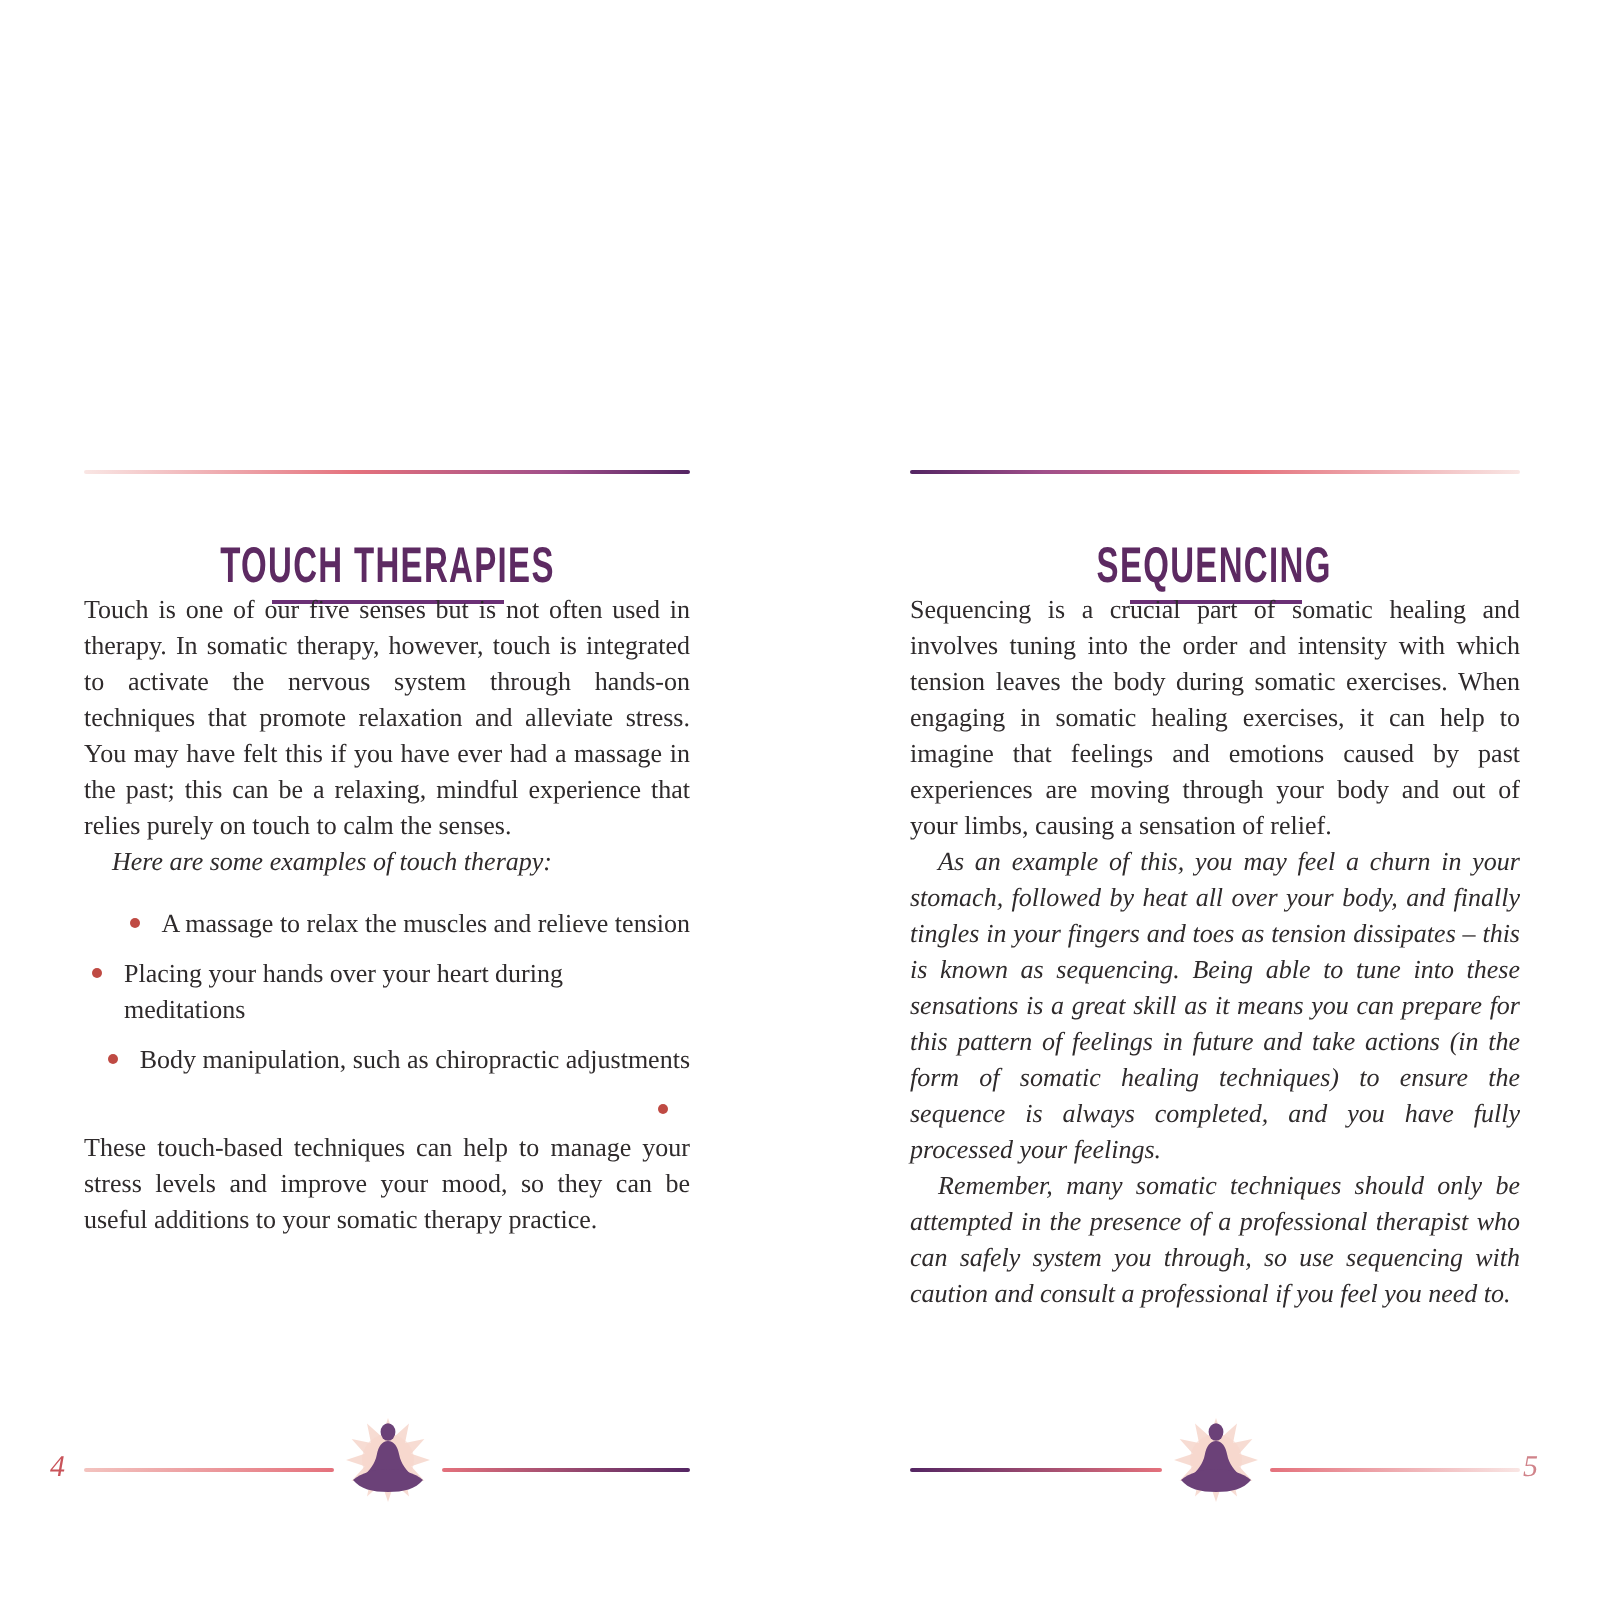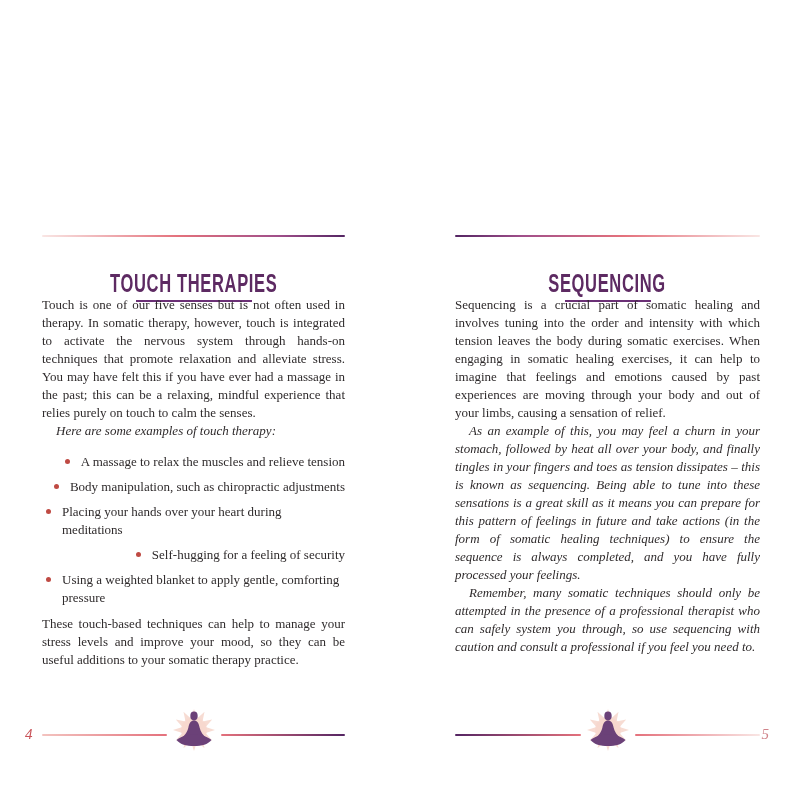--- a/index.html
+++ b/index.html
@@ -106,33 +106,28 @@
     <div class="body">
       <p>Touch is one of our five senses but is not often used in therapy. In somatic therapy, however, touch is integrated to activate the nervous system through hands-on techniques that promote relaxation and alleviate stress. You may have felt this if you have ever had a massage in the past; this can be a relaxing, mindful experience that relies purely on touch to calm the senses.</p>
       <p class="indented">Here are some examples of touch therapy:</p>
       <ul class="bullet-list">
         <li>
           <span class="bullet-dot"></span>
           <span>A massage to relax the muscles and relieve tension</span>
         </li>
         <li>
           <span class="bullet-dot"></span>
+          <span>Placing your hands over your heart during meditations</span>
+        </li>
+        <li>
+          <span class="bullet-dot"></span>
           <span>Body manipulation, such as chiropractic adjustments</span>
         </li>
         <li>
           <span class="bullet-dot"></span>
-          <span>Placing your hands over your heart during meditations</span>
-        </li>
-        <li>
-          <span class="bullet-dot"></span>
-          <span>Self-hugging for a feeling of security</span>
-        </li>
-        <li>
-          <span class="bullet-dot"></span>
-          <span>Using a weighted blanket to apply gentle, comforting pressure</span>
         </li>
       </ul>
       <p>These touch-based techniques can help to manage your stress levels and improve your mood, so they can be useful additions to your somatic therapy practice.</p>
     </div>
 
     <div class="footer">
       <span class="page-number">4</span>
       <div class="footer-rule seg-outer"></div>
       <div class="footer-rule seg-spine"></div>
       <svg class="lotus" width="48" height="50" viewBox="-24 -25 48 50">

